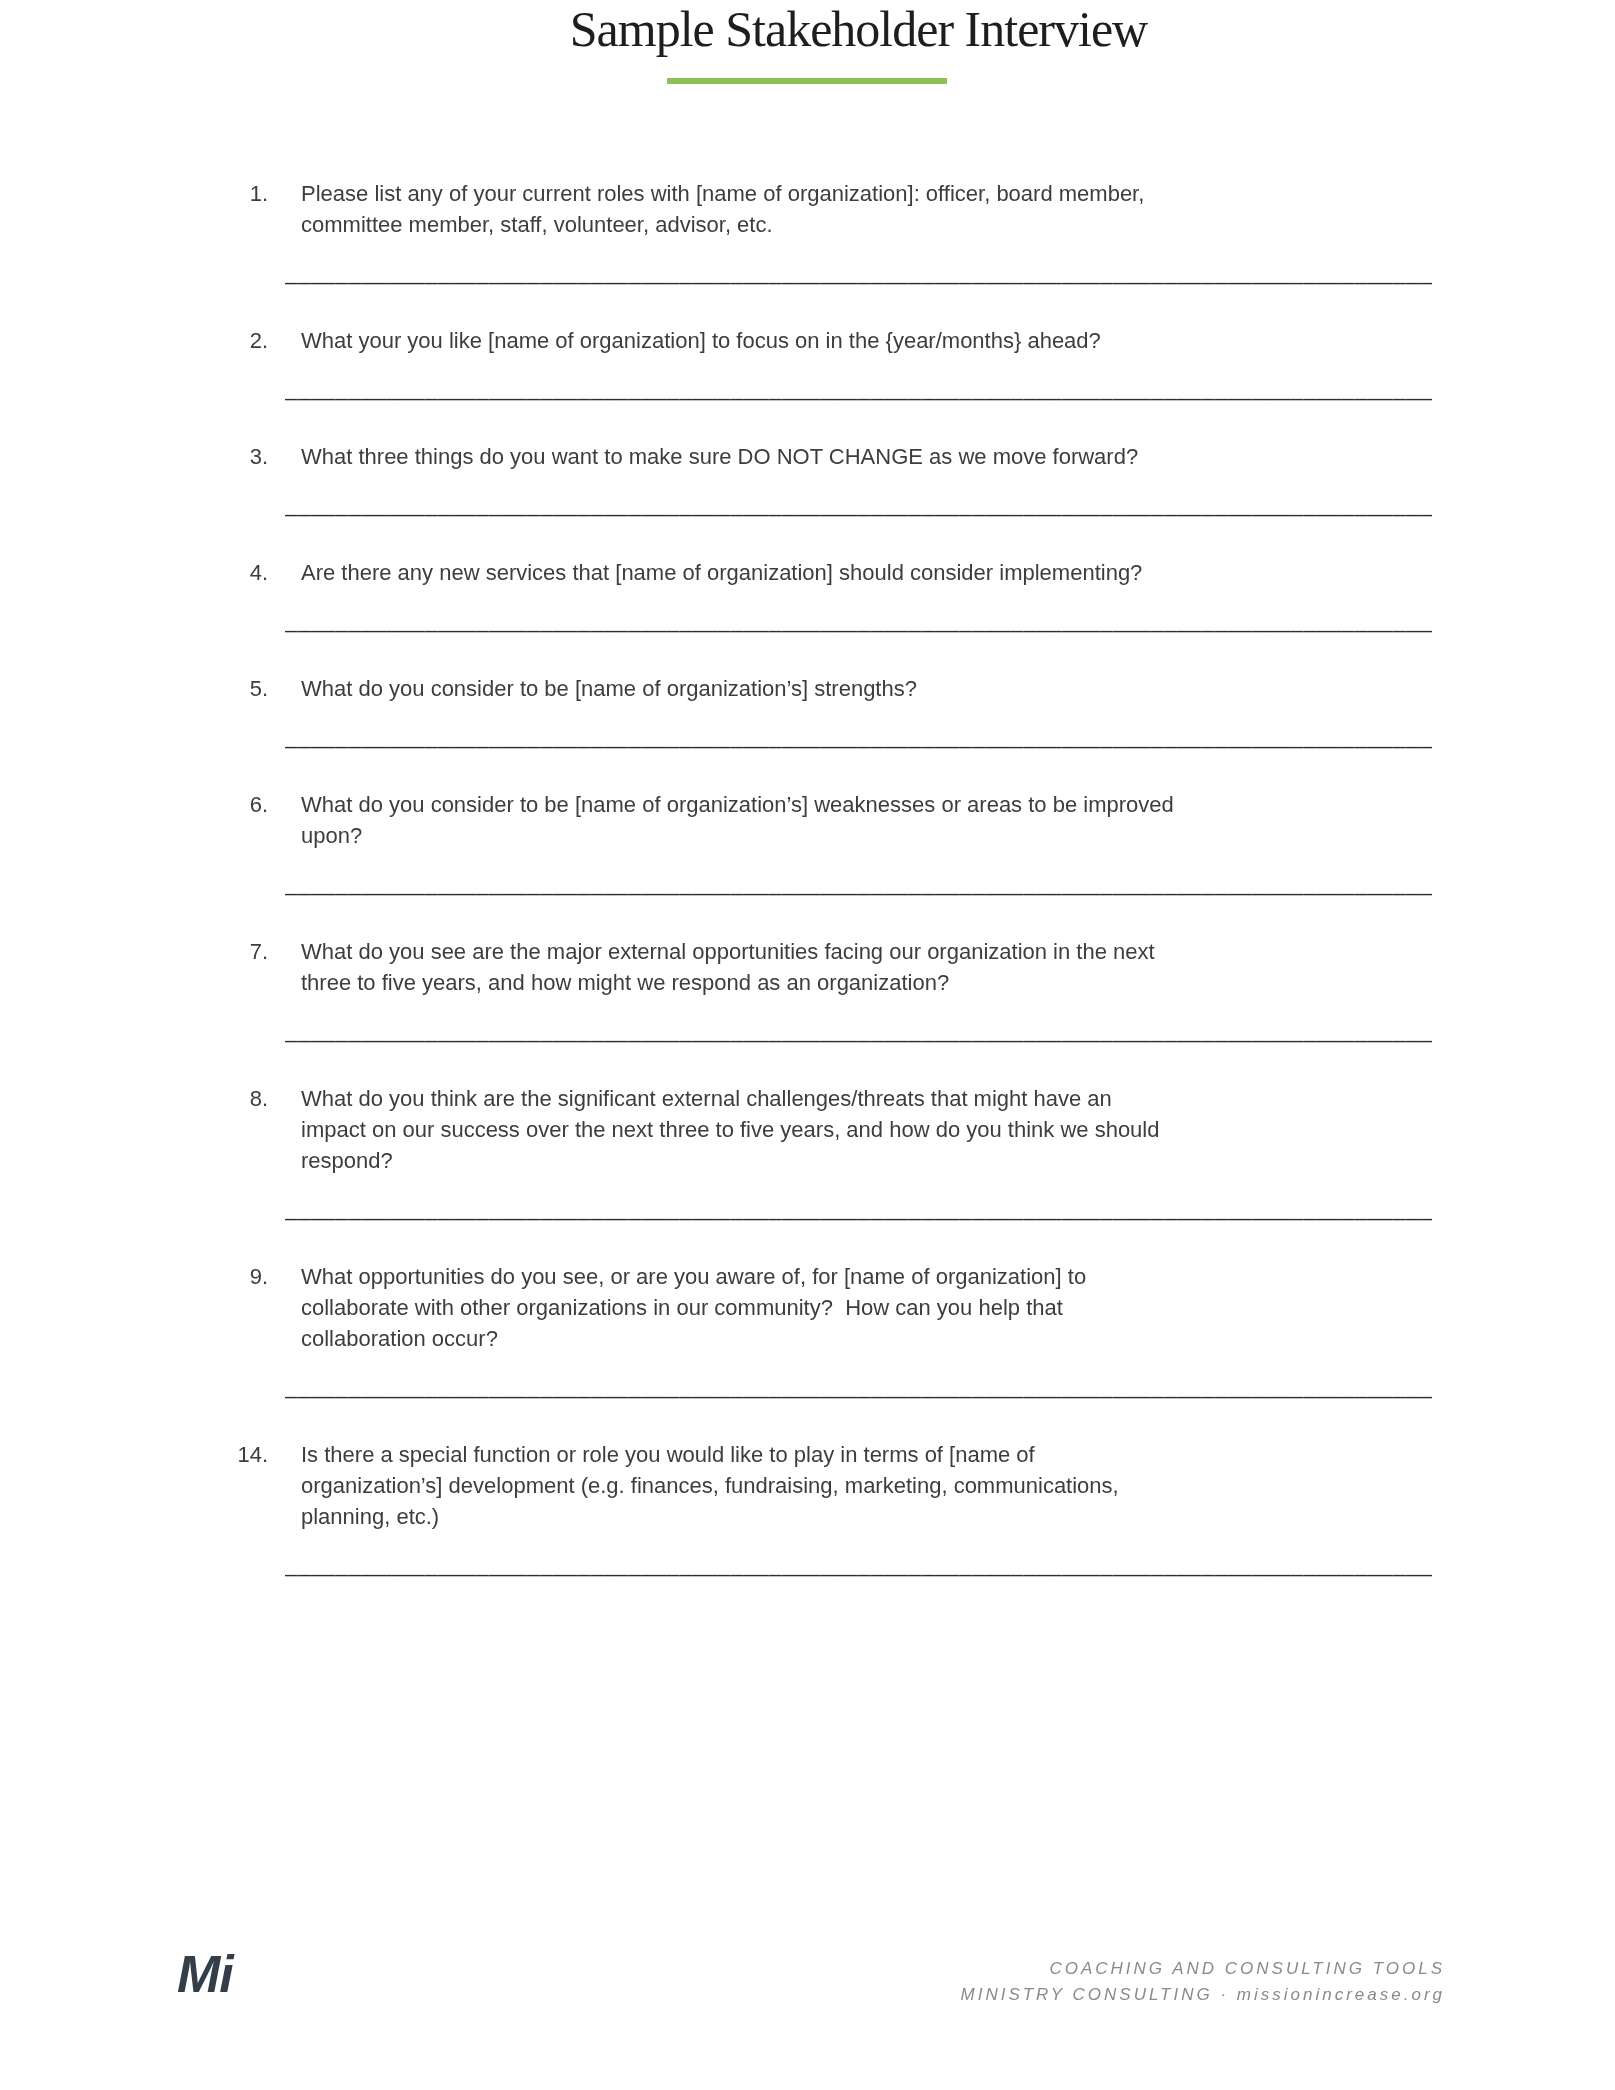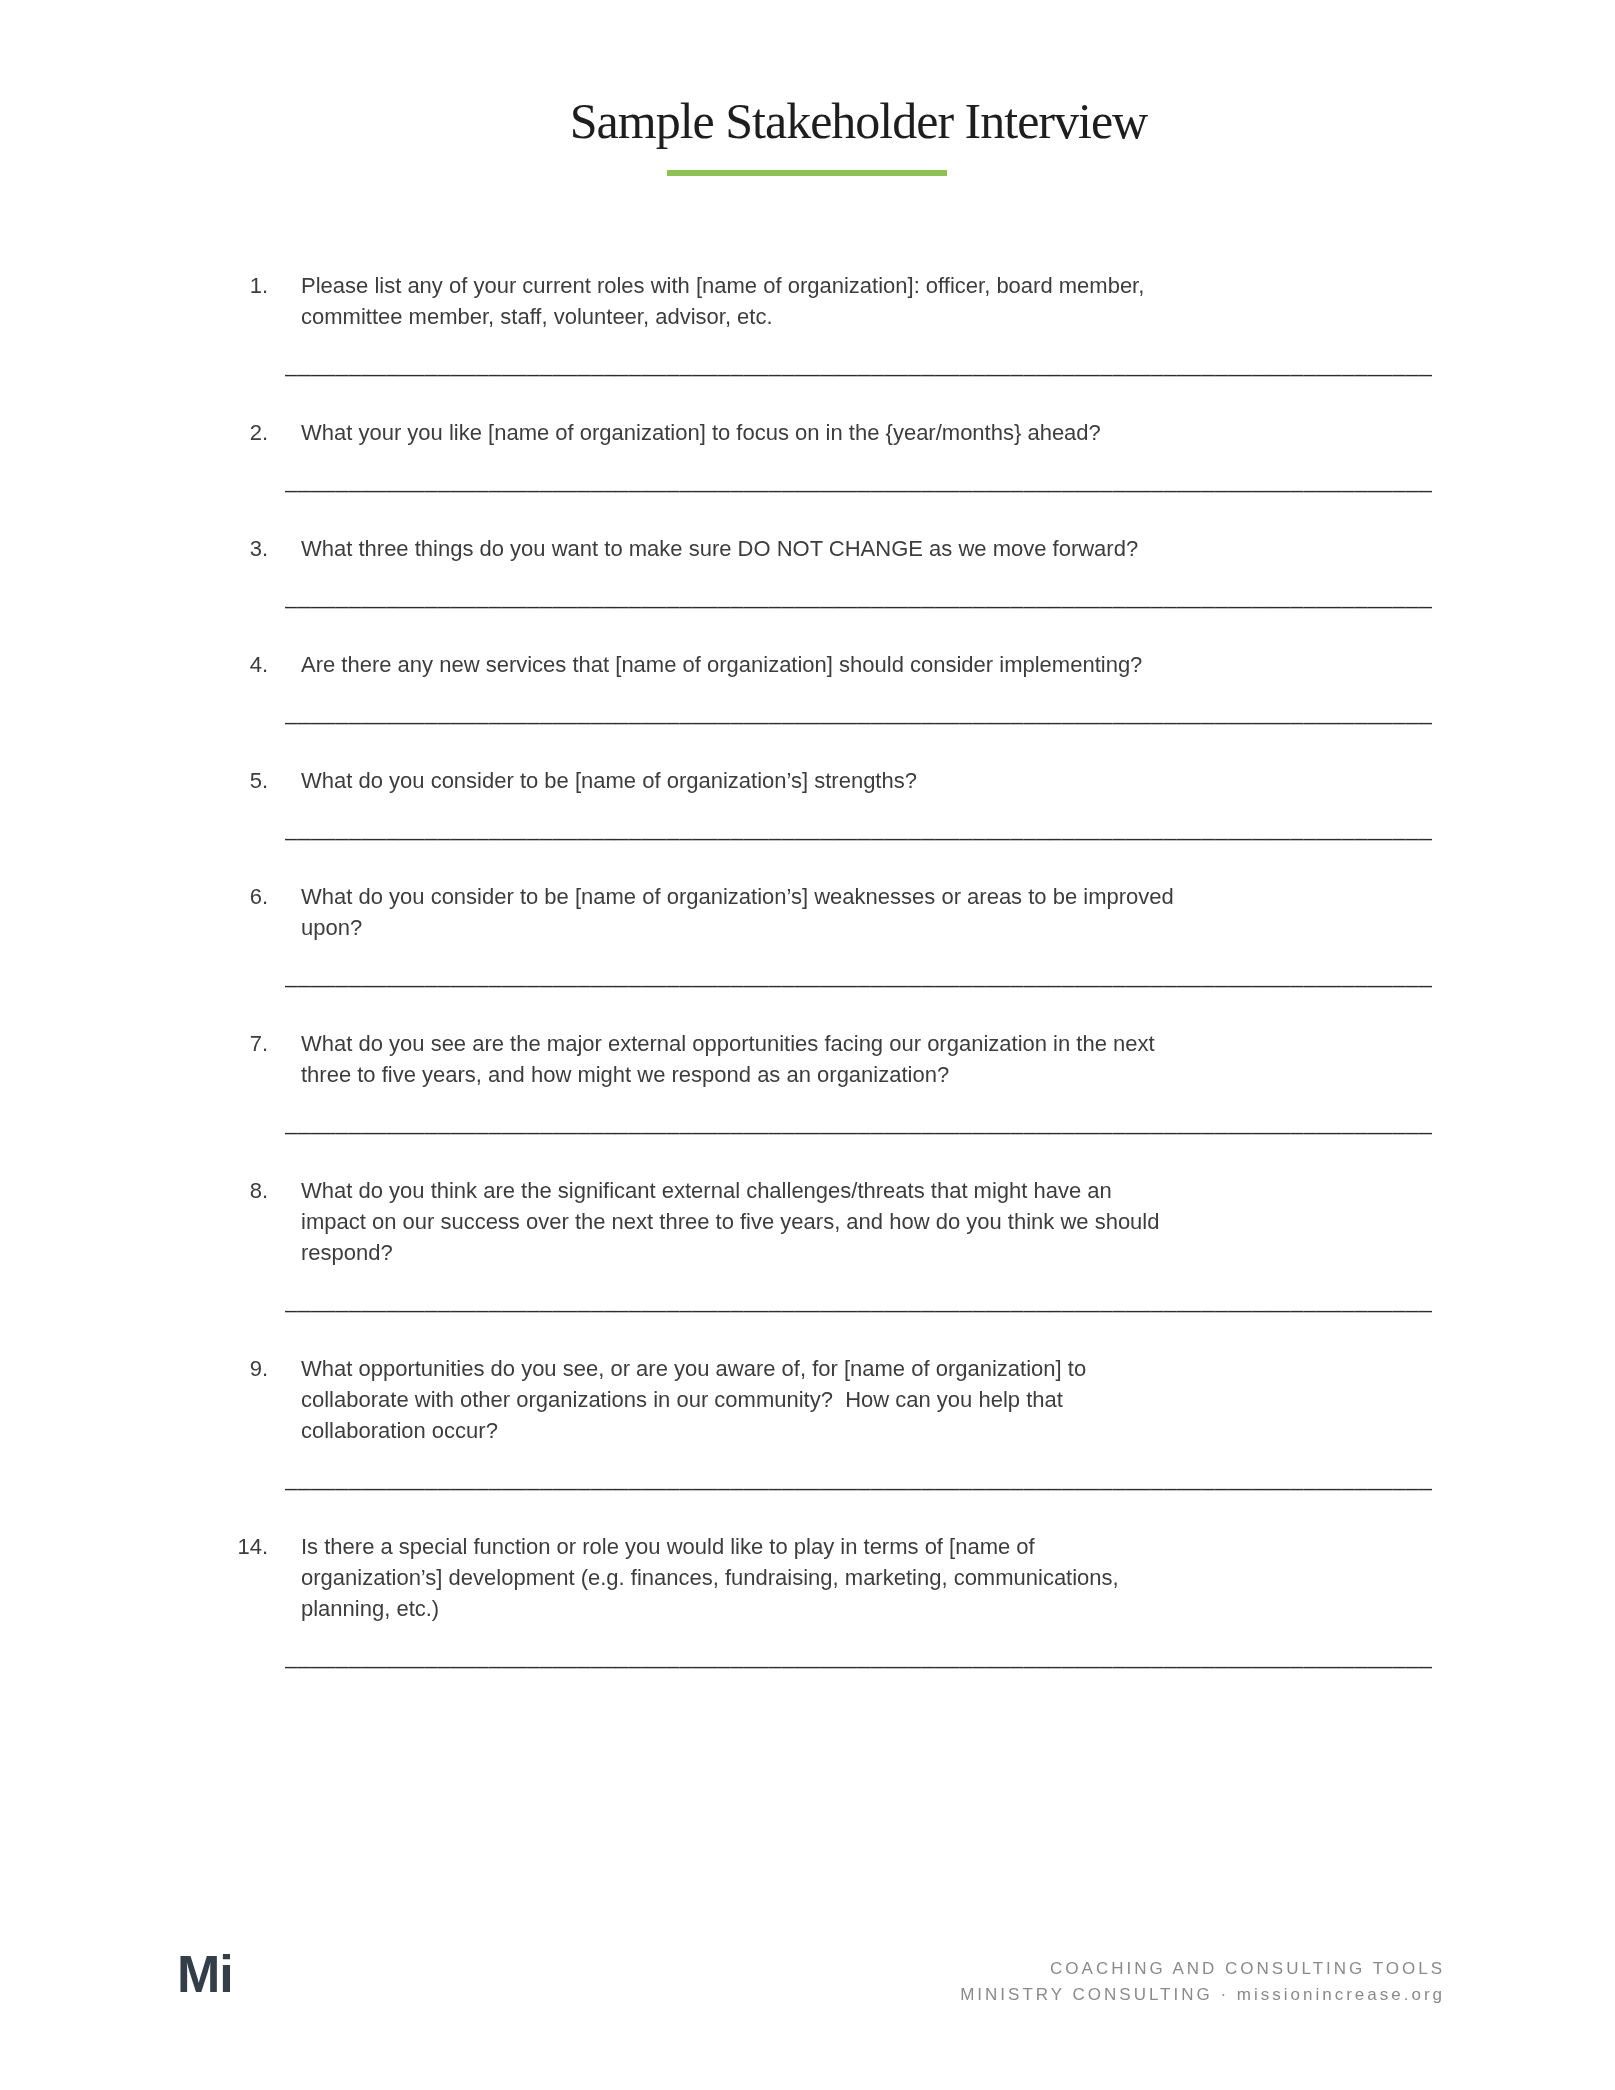--- a/index.html
+++ b/index.html
@@ -17,21 +17,20 @@
     height:2090px;
     background:#ffffff;
     overflow:hidden;
     font-family:"Liberation Sans", sans-serif;
     color:var(--body-text);
   }
   
   .title-block{
     margin-left:285px;
     width:1147px;
-    padding-top:92px;
     text-align:center;
   }
   .page-title{
     margin:0;
     font-family:"Liberation Serif", serif;
     font-weight:400;
     font-size:50px;
     line-height:58px;
     letter-spacing:-1px;
     color:#1e1e1e;
@@ -78,20 +77,21 @@
   }
   
   .footer{
     position:absolute;
     left:177px;
     right:170px;
     top:1952px;
     display:flex;
     justify-content:space-between;
     align-items:flex-start;
+    font-style:italic;
   }
   .mi-logo{
     font-weight:800;
     font-size:52px;
     line-height:44px;
     letter-spacing:-1px;
     color:var(--logo);
   }
   .footer-tagline{
     text-align:right;

